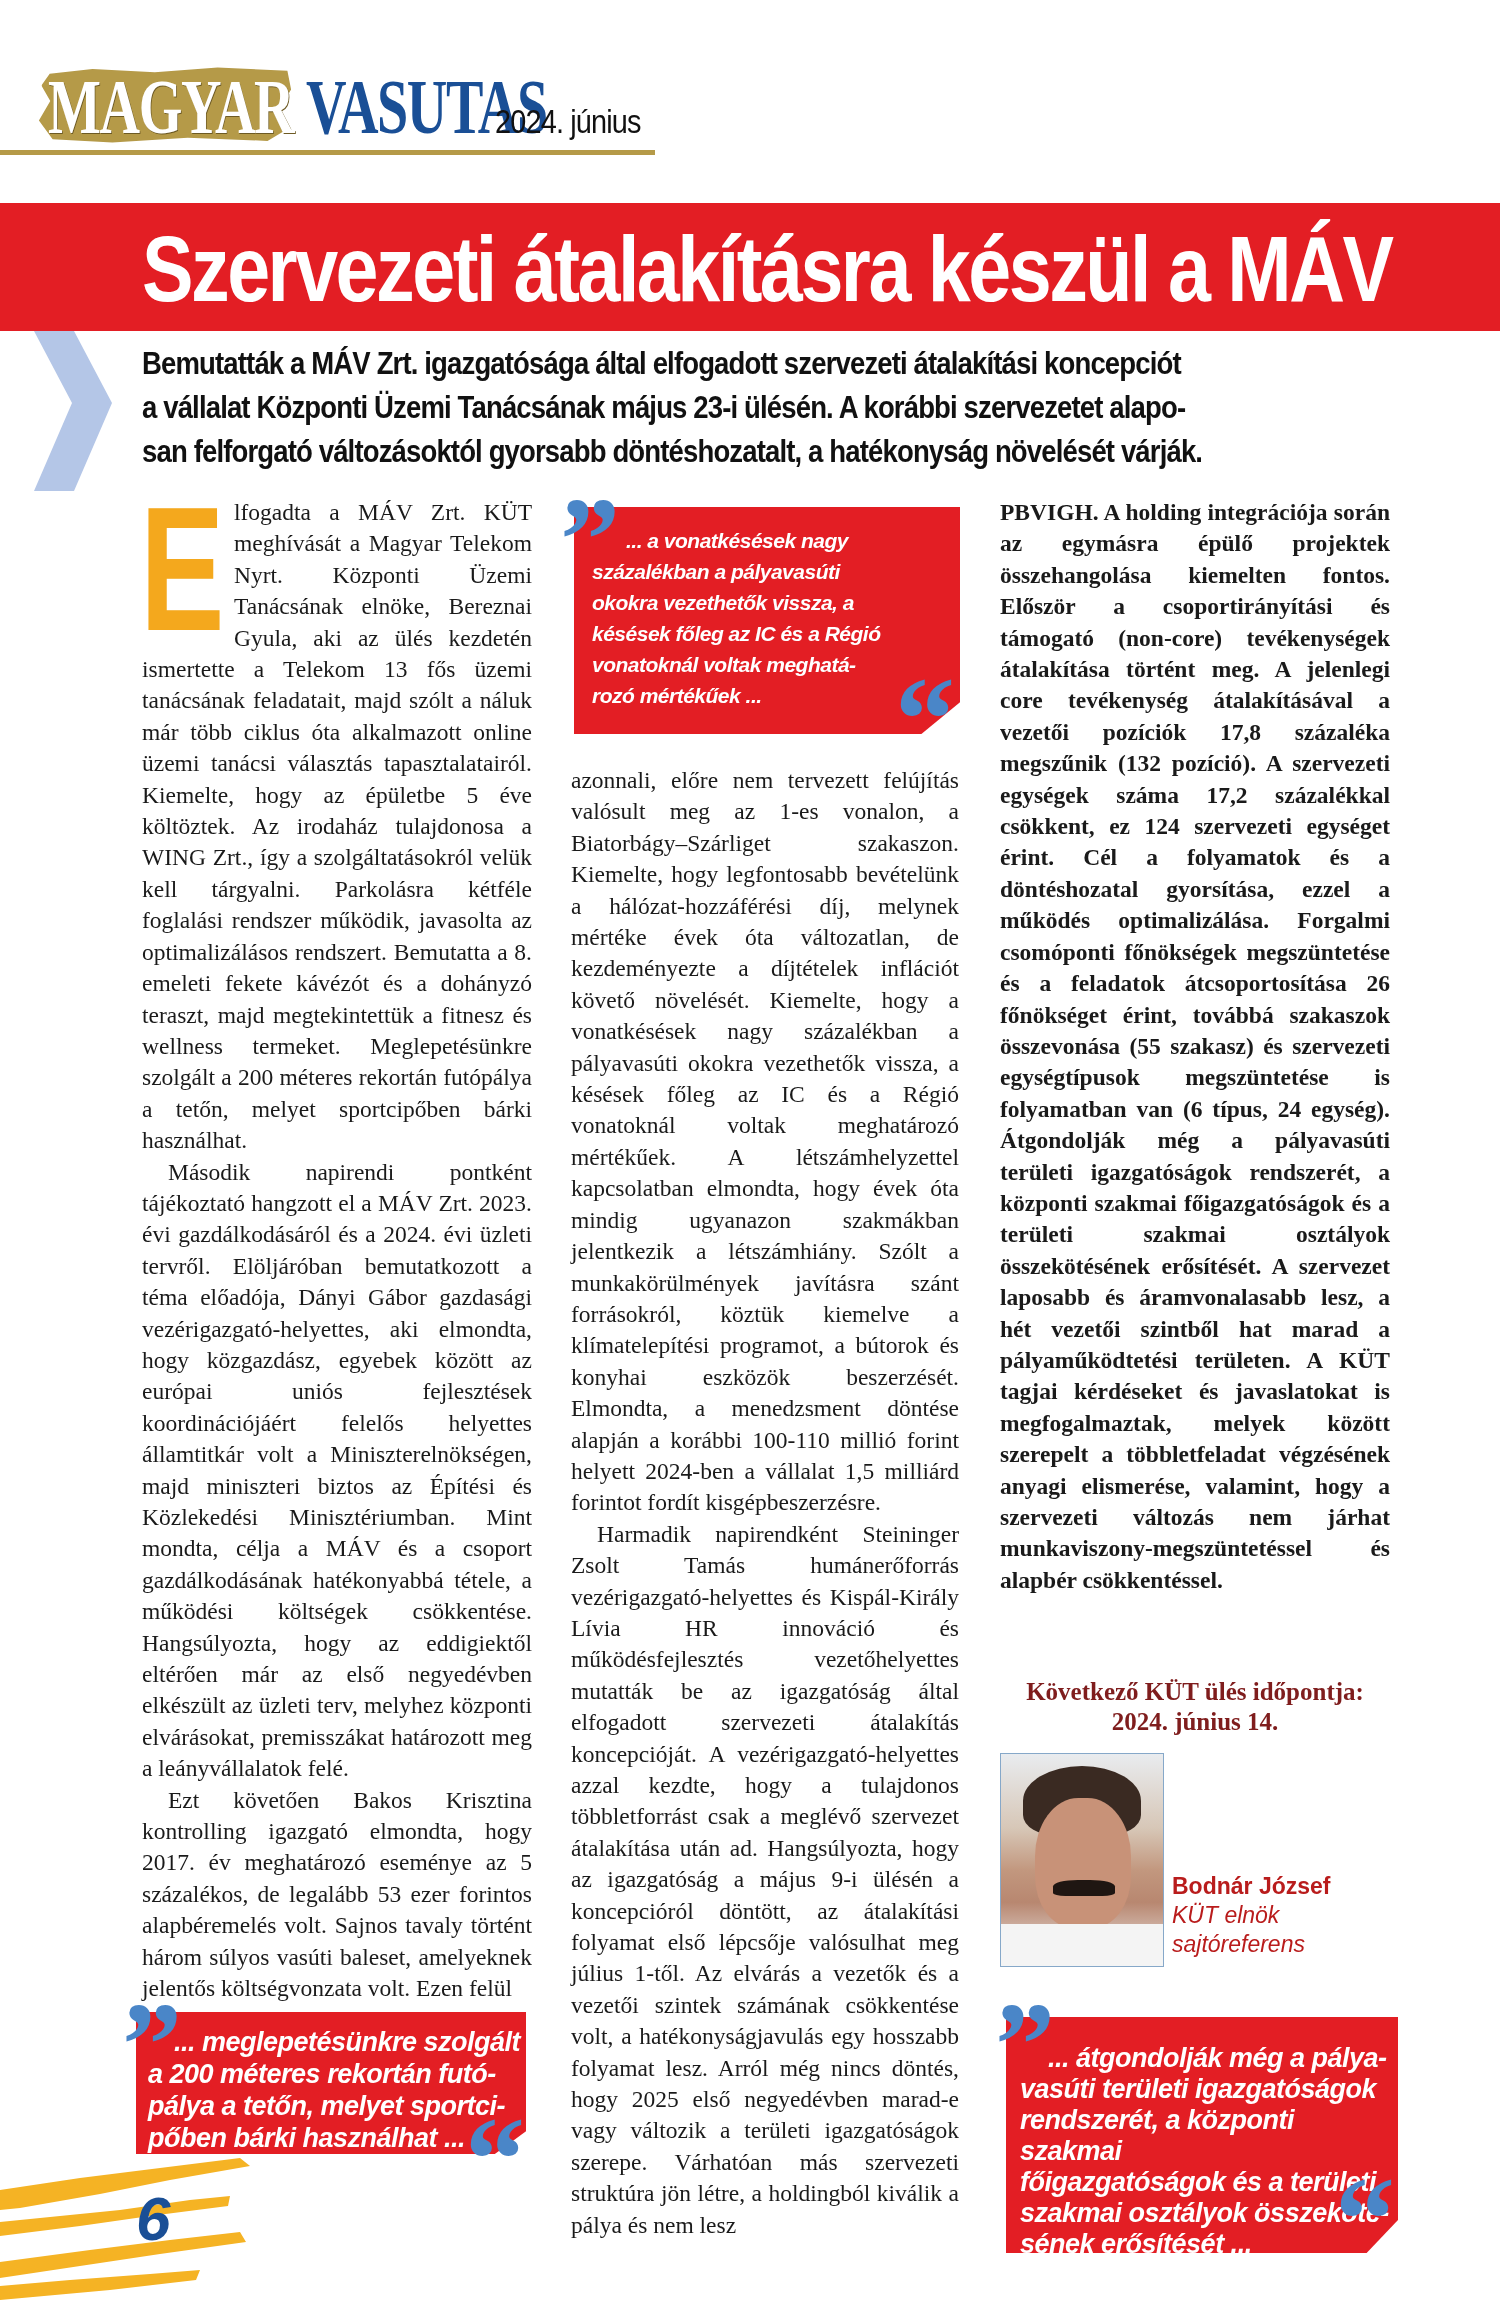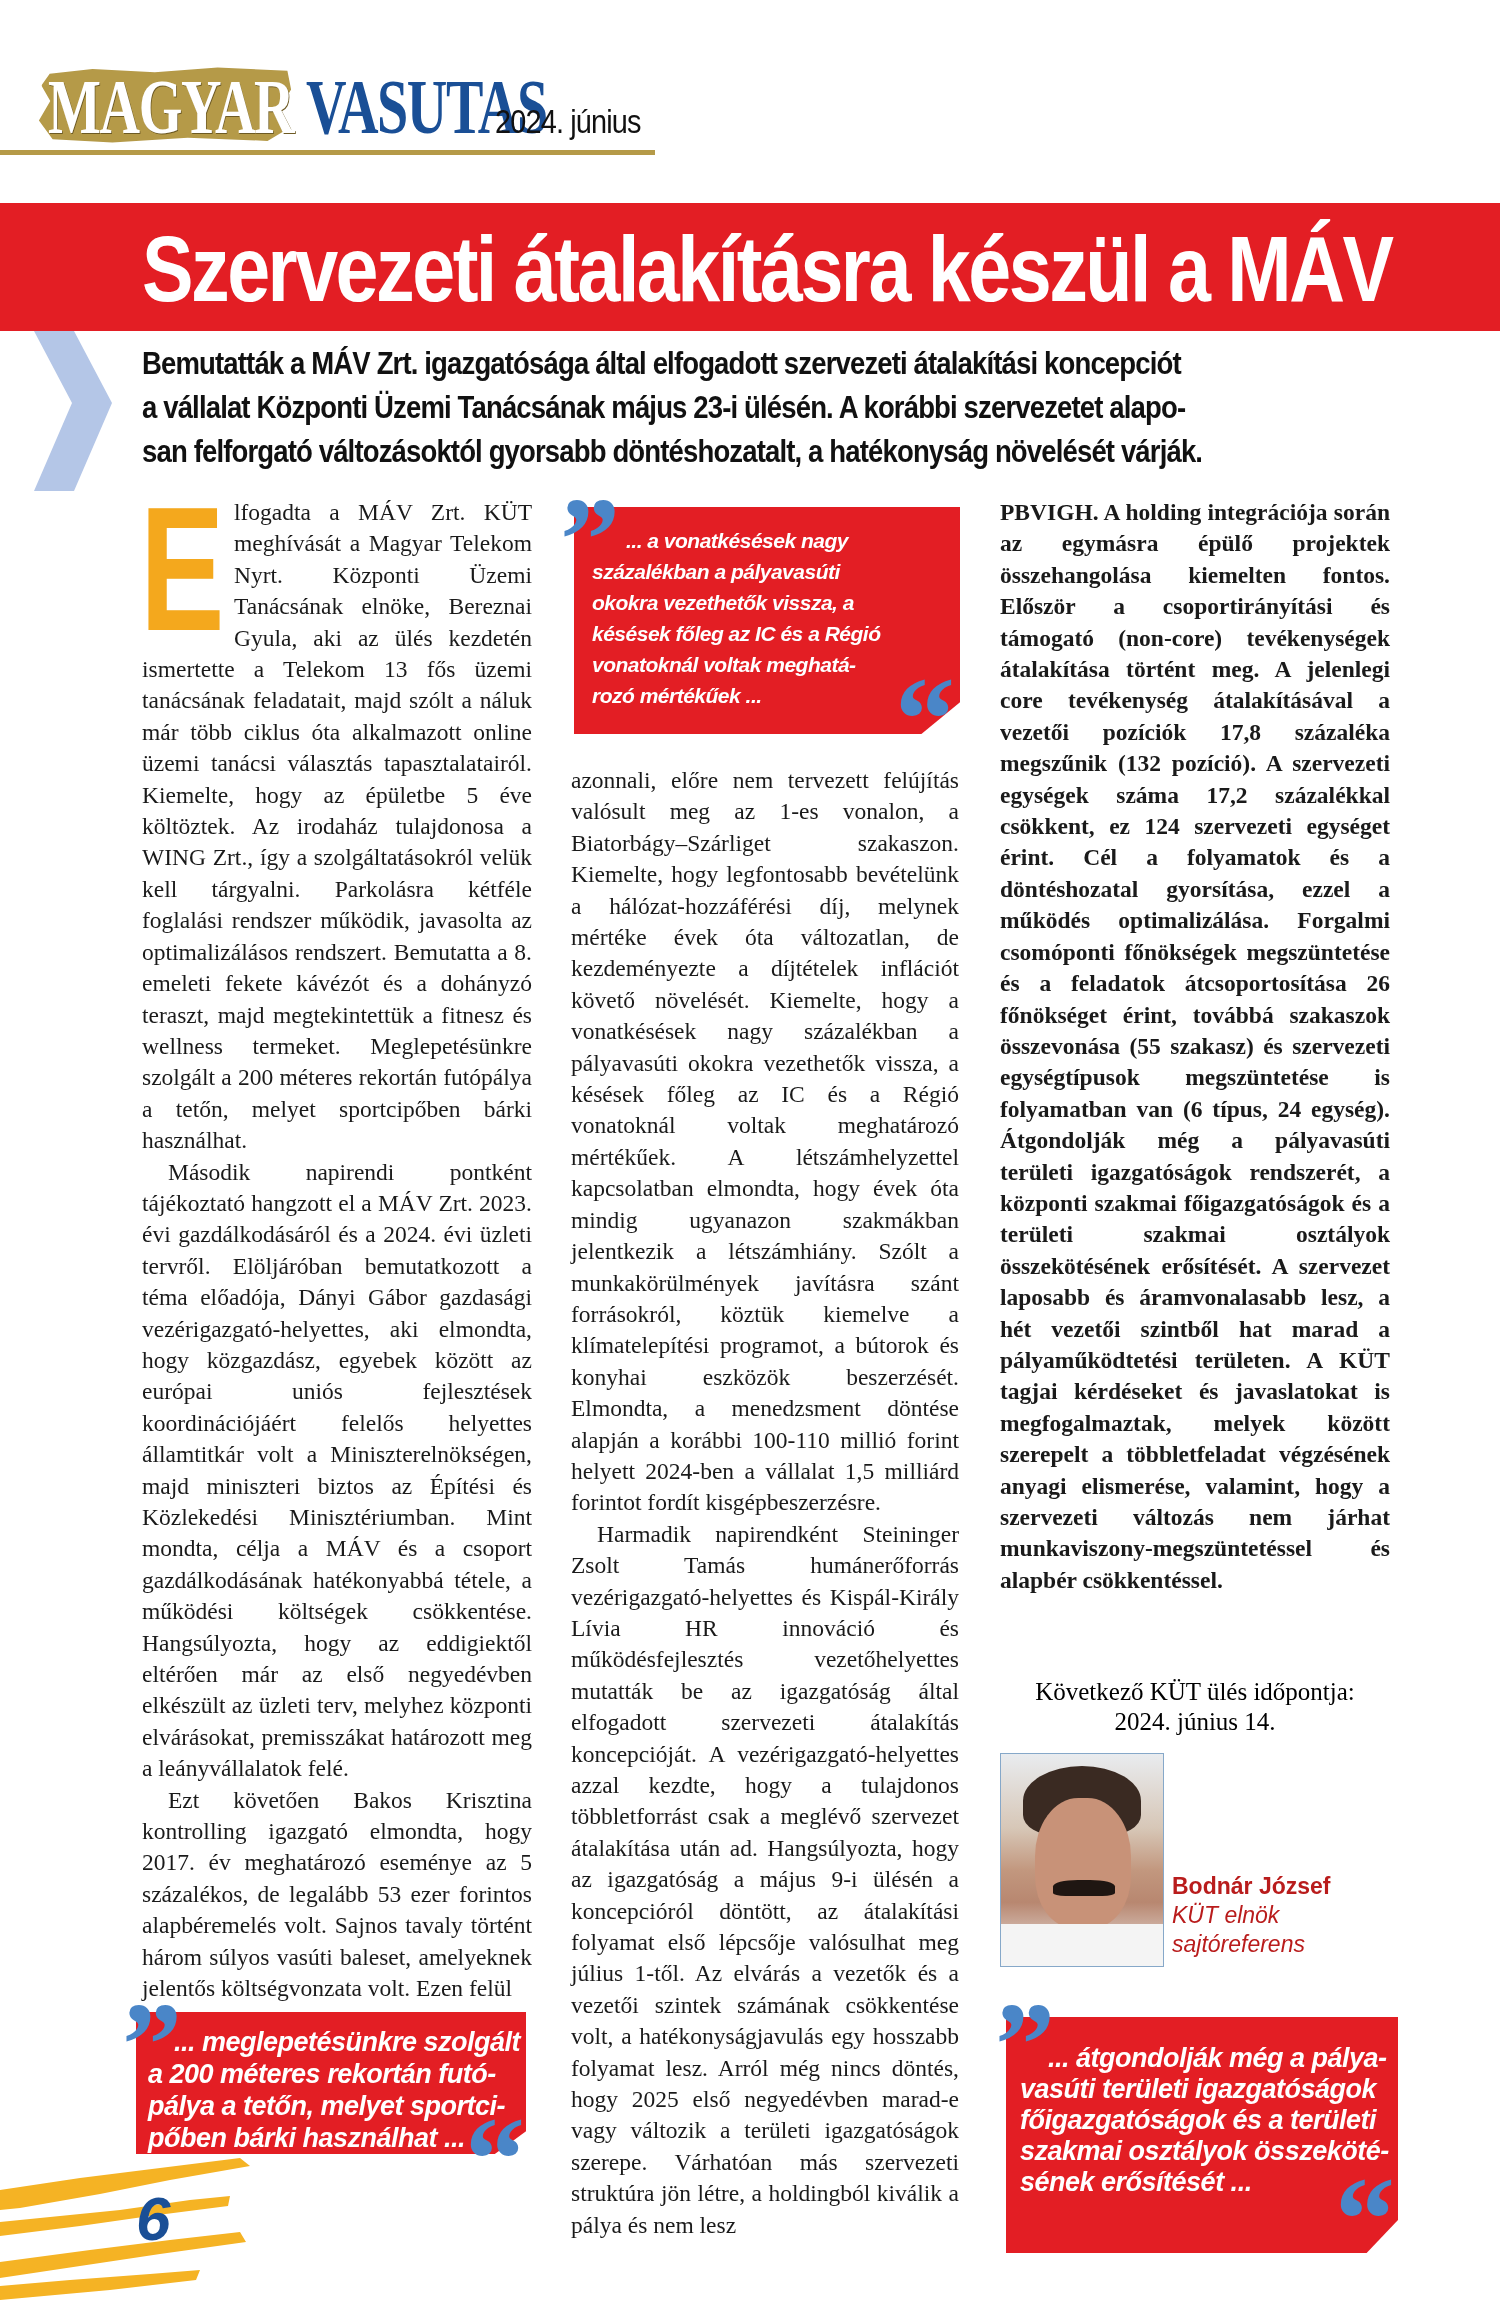--- a/index.html
+++ b/index.html
@@ -40,21 +40,21 @@
   .pull-a { left: 574px; top: 507px; width: 386px; height: 227px; clip-path: polygon(0 0, 100% 0, 100% 86%, 90% 100%, 0 100%); }
   .pull-a .txt { position: absolute; left: 18px; top: 18px; font-size: 21px; line-height: 31px; letter-spacing: -0.5px; }
   .pull-b { left: 136px; top: 2012px; width: 390px; height: 142px; clip-path: polygon(0 0, 100% 0, 100% 84%, 92% 100%, 0 100%); }
   .pull-b .txt { position: absolute; left: 38px; top: 14px; font-size: 27px; line-height: 32px; letter-spacing: -0.5px; }
   .pull-c { left: 1006px; top: 2017px; width: 392px; height: 236px; clip-path: polygon(0 0, 100% 0, 100% 86%, 92% 100%, 0 100%); }
   .pull-c .txt { position: absolute; left: 14px; top: 26px; font-size: 27px; line-height: 31px; letter-spacing: -0.5px; }
 
   .qmark { position: absolute; font-family: "Liberation Serif", serif; font-weight: bold; color: #4a86c8; font-size: 120px; line-height: 1; }
 
   
-  .notice { position: absolute; left: 1000px; top: 1677px; width: 390px; text-align: center; font-family: "Liberation Serif", serif; font-weight: normal; color: #000000; font-size: 25px; line-height: 30px; }
+  .notice { position: absolute; left: 1000px; top: 1677px; width: 390px; text-align: center; font-family: "Liberation Serif", serif; font-weight: bold; color: #7f1d1d; font-size: 25px; line-height: 30px; }
 
   
   .photo { position: absolute; left: 1000px; top: 1753px; width: 162px; height: 212px; border: 1px solid #86a8c9; background: linear-gradient(180deg, #e9ecef 0%, #d7c7b7 35%, #c2977e 55%, #b88770 70%, #eee 100%); overflow: hidden; }
   .photo .hair { position: absolute; left: 22px; top: 12px; width: 118px; height: 70px; background: #3a2a22; border-radius: 50% 50% 30% 30%; }
   .photo .face { position: absolute; left: 34px; top: 44px; width: 96px; height: 130px; background: #c89278; border-radius: 45% 45% 40% 40%; }
   .photo .stache { position: absolute; left: 52px; top: 126px; width: 62px; height: 16px; background: #1f1612; border-radius: 40% 40% 20% 20%; }
   .photo .shirt { position: absolute; left: 0; top: 170px; width: 162px; height: 42px; background: #f4f4f4; }
   .author { position: absolute; left: 1172px; top: 1872px; font-family: "Liberation Sans", sans-serif; color: #b91c1c; font-size: 23px; line-height: 29px; }
   .author .name { font-weight: bold; font-size: 23px; }
   .author .role { font-style: italic; }
@@ -142,20 +142,21 @@
     <span class="line" style="margin-left:-26px">pőben bárki használhat ...</span>
   </div>
 </div>
 <div class="qmark" style="left:122px; top:1985px;">”</div>
 <div class="qmark" style="left:465px; top:2100px;">“</div>
 
 <div class="pull pull-c">
   <div class="txt">
     <span class="line" style="padding-left:28px">... átgondolják még a pálya-</span>
     <span class="line">vasúti területi igazgatóságok</span>
+    <span class="line">rendszerét, a központi szakmai</span>
     <span class="line">főigazgatóságok és a területi</span>
     <span class="line">szakmai osztályok összeköté-</span>
     <span class="line">sének erősítését ...</span>
   </div>
 </div>
 <div class="qmark" style="left:995px; top:1985px;">”</div>
 <div class="qmark" style="left:1335px; top:2160px;">“</div>
 
 <svg class="paint" viewBox="0 0 260 154">
   <path d="M0,40 L80,28 L160,18 L240,8 L250,16 L170,30 L100,44 L20,58 L0,60 Z" fill="#f5b324"></path>

